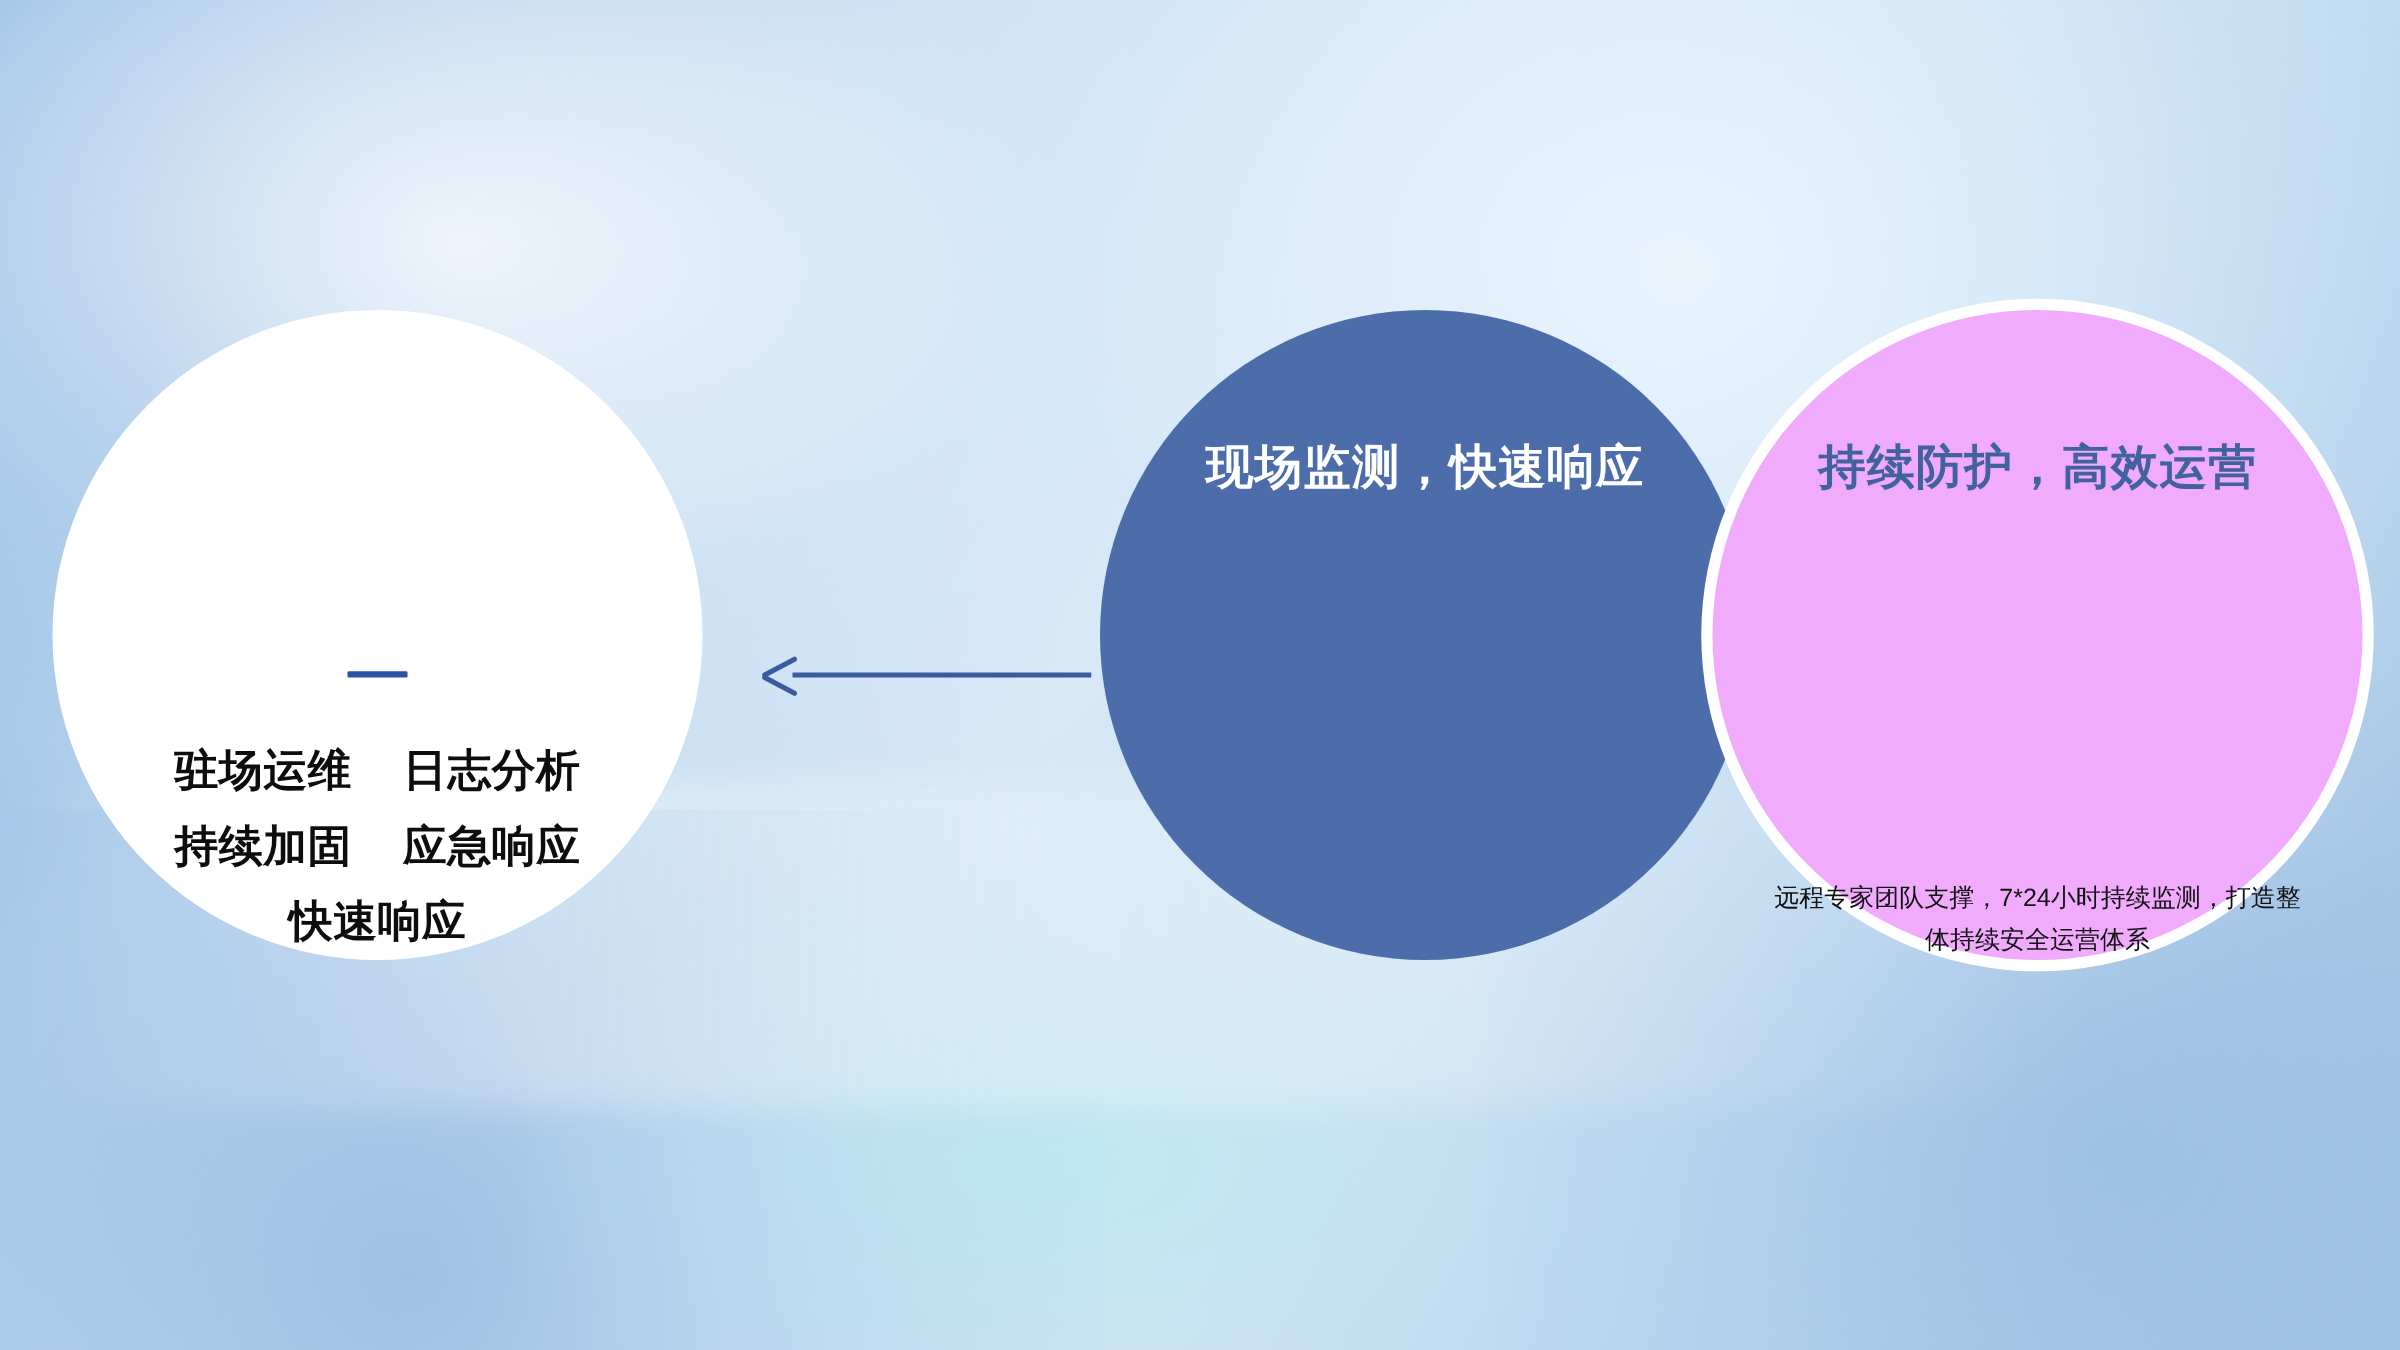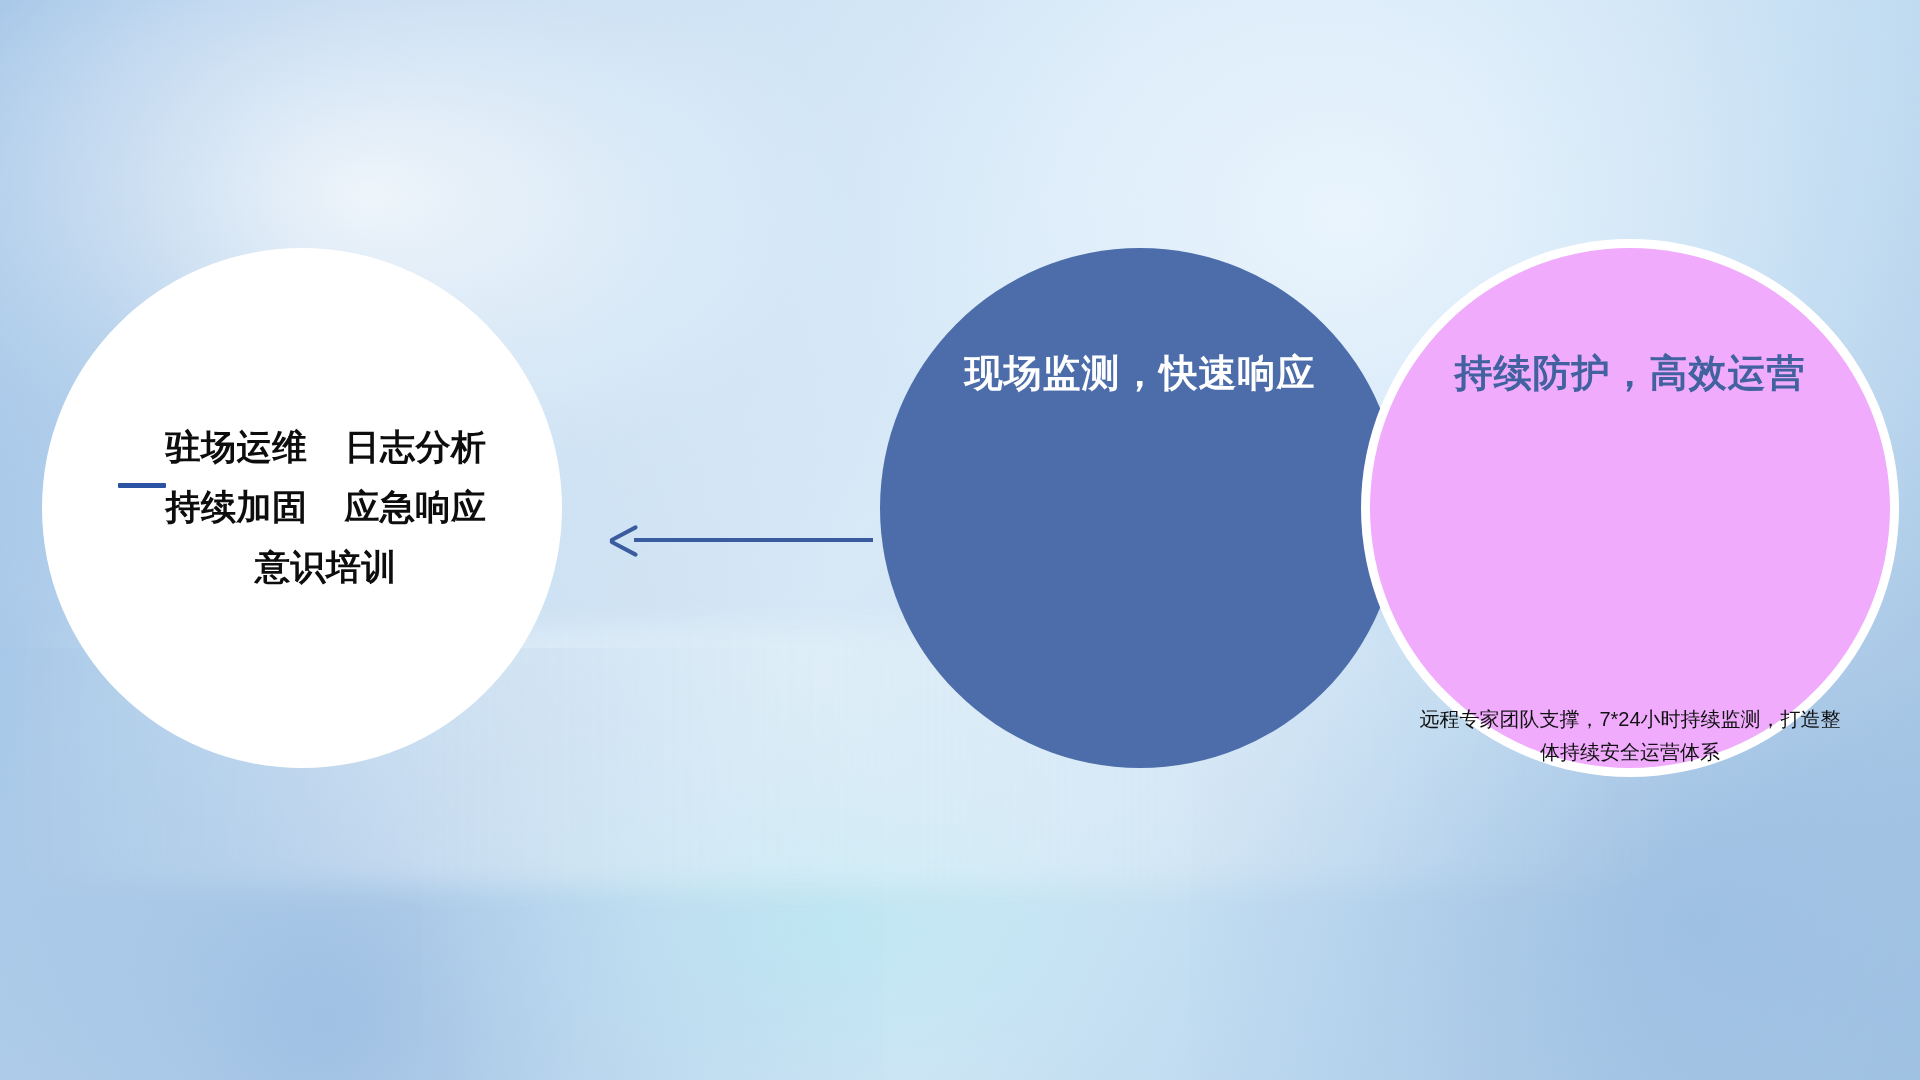--- a/index.html
+++ b/index.html
@@ -62,21 +62,21 @@
   }
   .arrow-head::before { top:14px; transform-origin:left center; transform:rotate(-28deg); }
   .arrow-head::after  { top:14px; transform-origin:left center; transform:rotate(28deg); }
 
   
   .circle { position:absolute; border-radius:50%;justify-content:space-between; }
 
   .circle-left {
     left:42px; top:248px; width:520px; height:520px;
     background:#ffffff;
-    display:flex; flex-direction:row; align-items:center; justify-content:center;font-family:Liberation Serif, serif;
+    display:flex; flex-direction:column; align-items:center; justify-content:flex-end;
   }
   .dash {
     width:48px; height:5px; background:#2b53a4; border-radius:1px;
     margin-bottom:45px;
   }
   .left-lines { text-align:center; }
   .left-line {
     font-size:35px; font-weight:bold; color:#0d0d0d;
     letter-spacing:0.5px; line-height:1.72; white-space:pre;
   }
@@ -131,21 +131,21 @@
 <div class="arrow-wrap">
   <div class="arrow-line"></div>
   <div class="arrow-head"></div>
 </div>
 
 <div class="circle circle-left">
   <div class="dash"></div>
   <div class="left-lines">
     <div class="left-line">驻场运维    日志分析</div>
     <div class="left-line">持续加固    应急响应</div>
-    <div class="left-line">意识培训</div>
+    <div class="left-line">快速响应</div>
   </div>
 </div>
 
 <div class="circle circle-mid">
   <div class="mid-title">现场监测，快速响应</div>
 </div>
 
 <div class="circle circle-right">
   <div class="right-title">持续防护，高效运营</div>
   <div class="right-body">远程专家团队支撑，7*24小时持续监测，打造整体持续安全运营体系</div>

